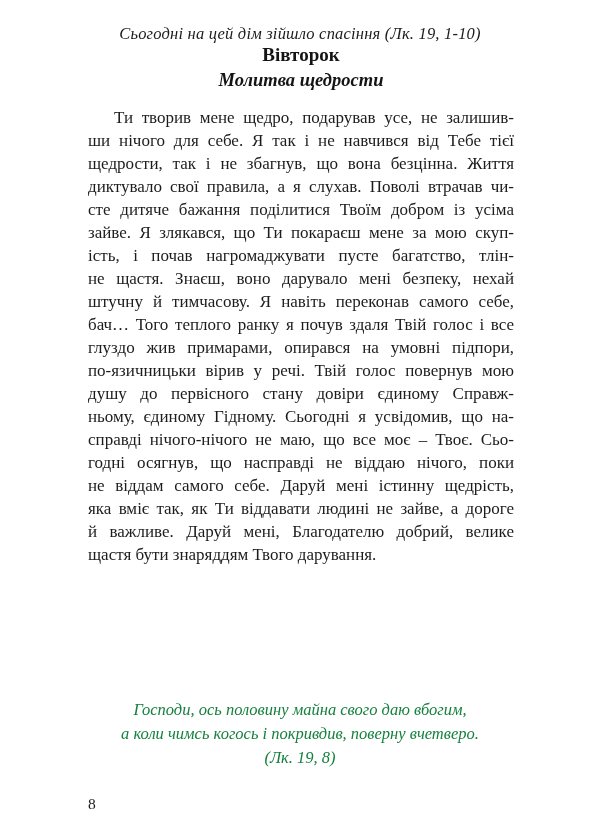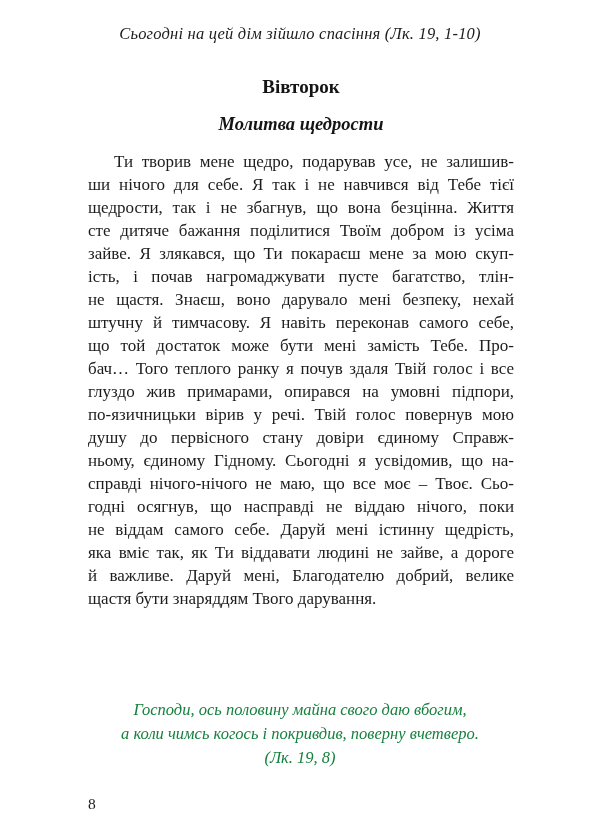--- a/index.html
+++ b/index.html
@@ -24,28 +24,27 @@
     font-style: italic;
     font-size: 16.5px;
     letter-spacing: 0.2px;
     color: #1c1c1c;
   }
   .content {
     margin-left: 88px;
     margin-right: 86px;
   }
   .day-title {
-    margin-top: 32px;
     text-align: center;
     font-weight: bold;
     font-size: 19px;
     color: #141414;
   }
   .prayer-title {
-    margin-top: 16px;
+    margin-top: 4px;
     text-align: center;
     font-weight: bold;
     font-style: italic;
     font-size: 18.5px;
     color: #141414;
   }
   .body-text {
     margin-top: 15px;
     font-size: 17px;
     line-height: 23px;
@@ -91,26 +90,26 @@
   <div class="content">
 
     <div class="day-title">Вівторок</div>
 
     <div class="prayer-title">Молитва щедрости</div>
 
     <div class="body-text">
         <div>Ти творив мене щедро, подарував усе, не залишив-</div>
         <div>ши нічого для себе. Я так і не навчився від Тебе тієї</div>
         <div>щедрости, так і не збагнув, що вона безцінна. Життя</div>
+        <div>диктувало свої правила, а я слухав. Поволі втрачав чи-</div>
         <div>сте дитяче бажання поділитися Твоїм добром із усіма</div>
         <div>зайве. Я злякався, що Ти покараєш мене за мою скуп-</div>
         <div>ість, і почав нагромаджувати пусте багатство, тлін-</div>
         <div>не щастя. Знаєш, воно дарувало мені безпеку, нехай</div>
         <div>штучну й тимчасову. Я навіть переконав самого себе,</div>
-        <div>що той достаток може бути мені замість Тебе. Про-</div>
         <div>бач… Того теплого ранку я почув здаля Твій голос і все</div>
         <div>глуздо жив примарами, опирався на умовні підпори,</div>
         <div>по-язичницьки вірив у речі. Твій голос повернув мою</div>
         <div>душу до первісного стану довіри єдиному Справж-</div>
         <div>ньому, єдиному Гідному. Сьогодні я усвідомив, що на-</div>
         <div>справді нічого-нічого не маю, що все моє – Твоє. Сьо-</div>
         <div>годні осягнув, що насправді не віддаю нічого, поки</div>
         <div>не віддам самого себе. Даруй мені істинну щедрість,</div>
         <div>яка вміє так, як Ти віддавати людині не зайве, а дороге</div>
         <div>й важливе. Даруй мені, Благодателю добрий, велике</div>

